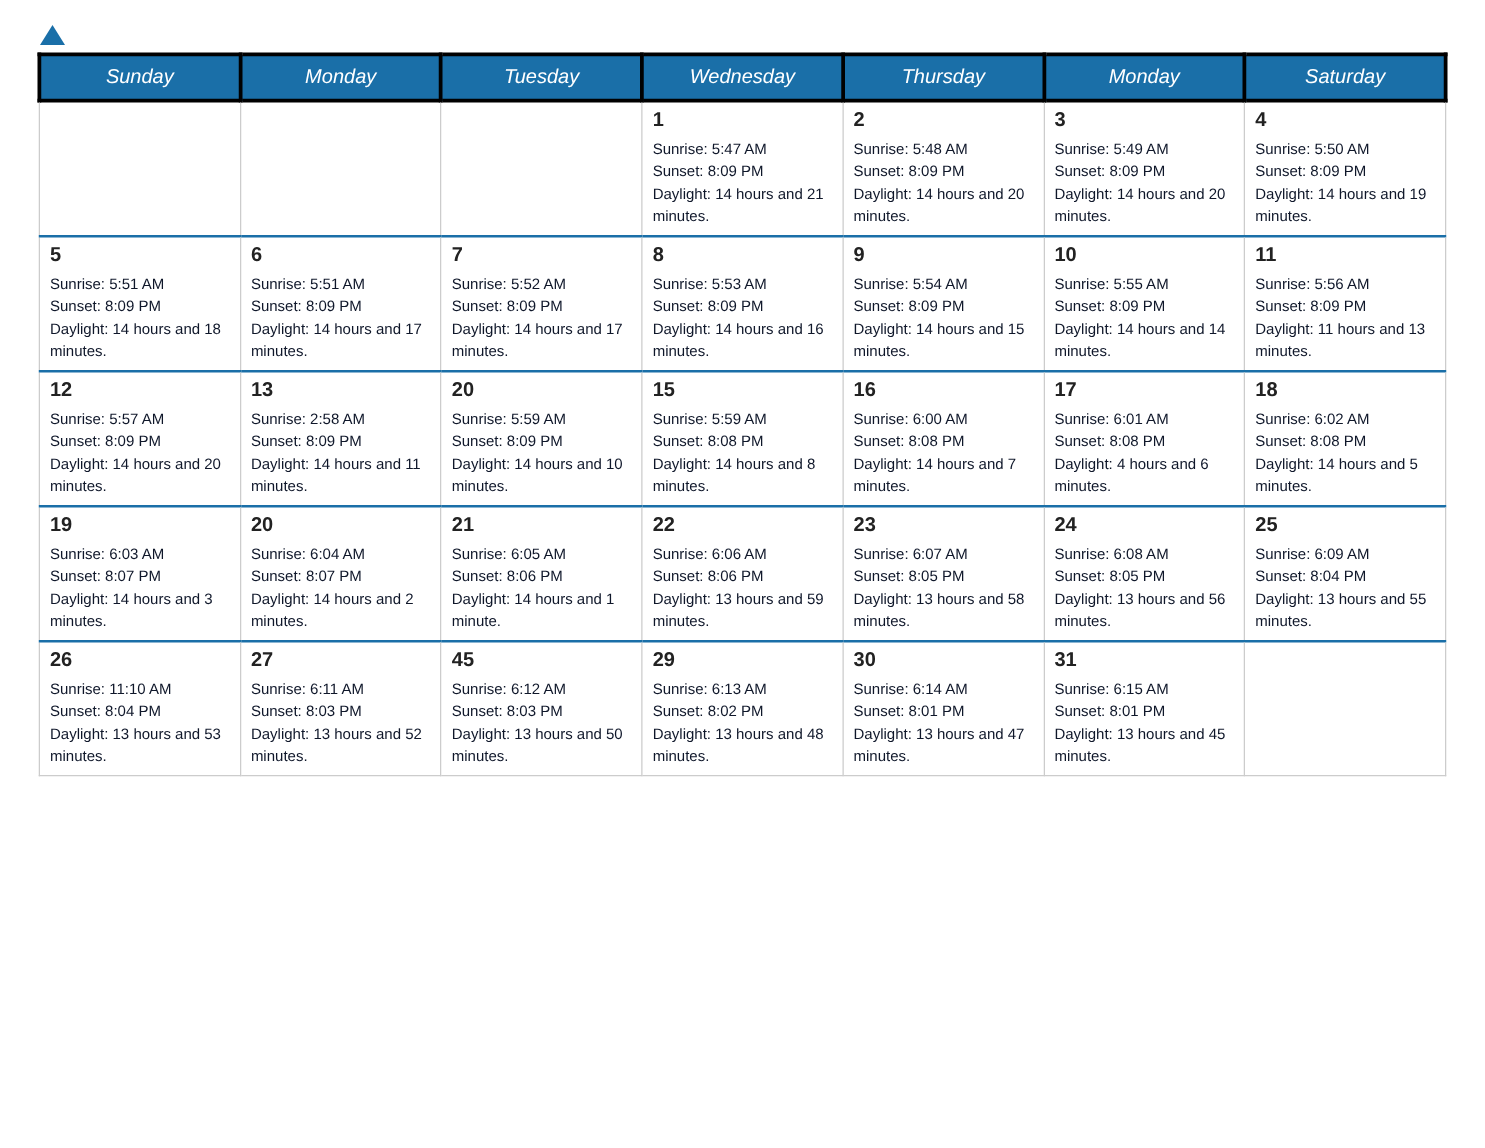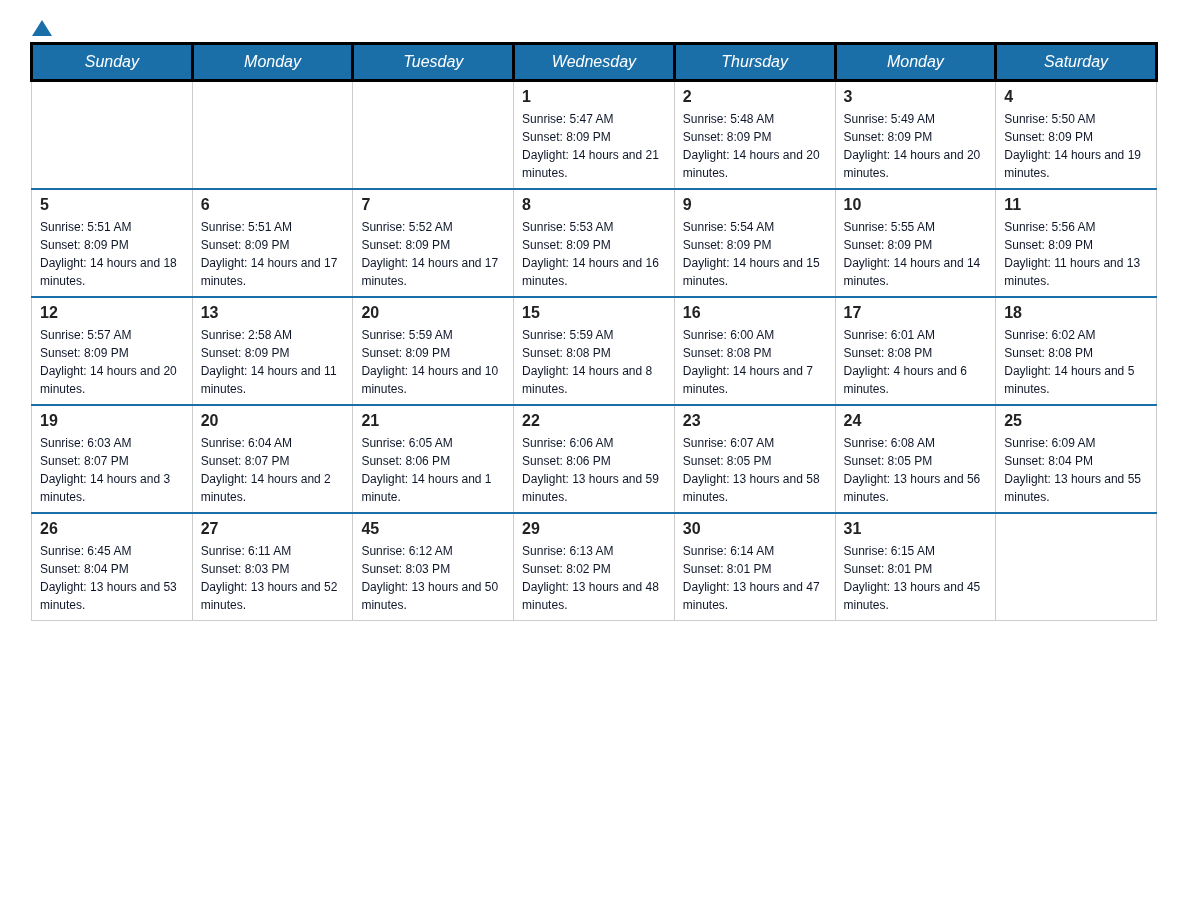--- a/index.html
+++ b/index.html
@@ -331,21 +331,21 @@
             <span>Sunrise: 6:09 AM</span>
             <span>Sunset: 8:04 PM</span>
             <span>Daylight: 13 hours and 55 minutes.</span>
           </div>
         </td>
       </tr>
       <tr class="week-row">
         <td>
           <span class="day-number">26</span>
           <div class="day-info">
-            <span>Sunrise: 6:45 AM</span>
+            <span>Sunrise: 11:10 AM</span>
             <span>Sunset: 8:04 PM</span>
             <span>Daylight: 13 hours and 53 minutes.</span>
           </div>
         </td>
         <td>
           <span class="day-number">27</span>
           <div class="day-info">
             <span>Sunrise: 6:11 AM</span>
             <span>Sunset: 8:03 PM</span>
             <span>Daylight: 13 hours and 52 minutes.</span>

